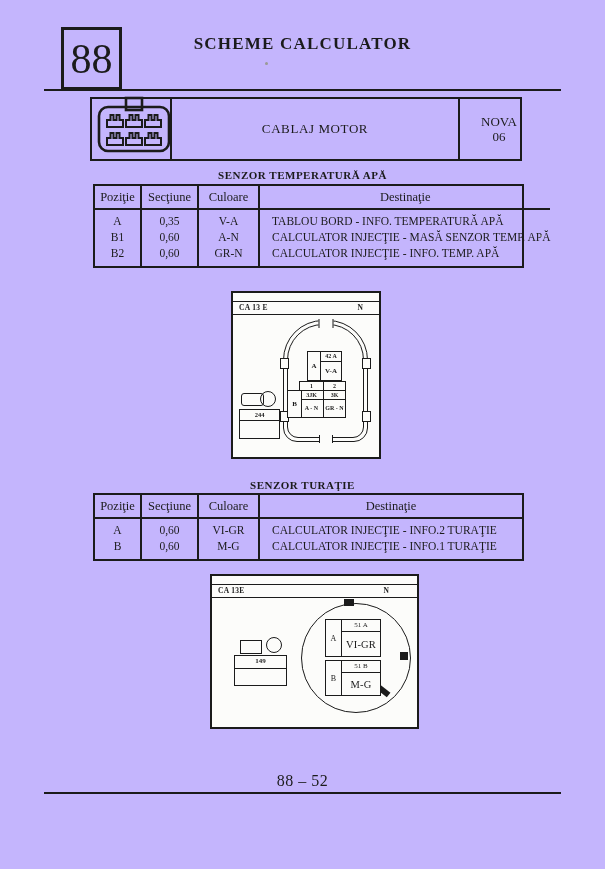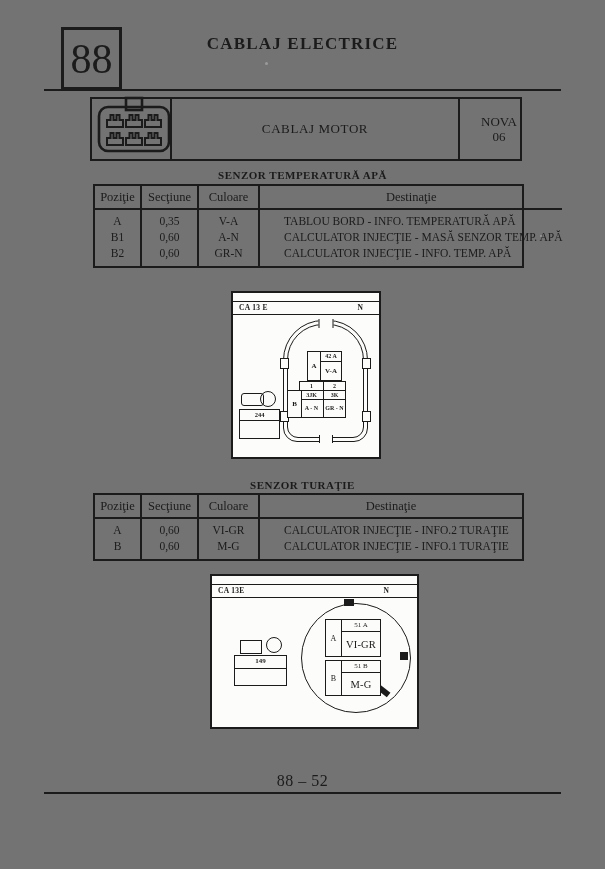--- a/index.html
+++ b/index.html
@@ -1,18 +1,18 @@
 <!DOCTYPE html>
 <html><head>
 <meta charset="utf-8">
 <style>
   html,body { margin:0; padding:0; background:#e8e8e6; }
   .page {
     position:relative; width:605px; height:869px; margin:0 auto;
-    background:#737373; color:#1b1b1b;
+    background:#c4b5fd; color:#1b1b1b;
     font-family:"Liberation Serif", "DejaVu Serif", serif;
     overflow:hidden;
   }
 
   
   .badge {
     position:absolute; left:61px; top:27px; width:55px; height:57px;
     border:3px solid #1b1b1b; display:flex; align-items:center; justify-content:center;
     font-size:42px;
   }
@@ -50,21 +50,21 @@
   }
   #table1 { top:184px; }
   #table2 { top:493px; }
   .wtable .th {
     height:22px; border-bottom:2px solid #1b1b1b;
     display:flex; align-items:center; justify-content:center; font-size:12.5px;
   }
   .wtable .cR { border-right:2px solid #1b1b1b; }
   .wtable .td { padding:3px 0 5px; }
   .wtable .ln { height:16px; line-height:16px; font-size:11.5px; text-align:center; white-space:nowrap; }
-  .wtable .dest .ln { text-align:left; padding-left:24px; }
+  .wtable .dest .ln { text-align:left; padding-left:12px; }
 
   
   .diag { position:absolute; border:2px solid #1b1b1b; background:#fcfcfa; }
   #diag1 { left:231px; top:291px; width:146px; height:164px; }
   #diag2 { left:210px; top:574px; width:205px; height:151px; }
   .band {
     position:absolute; left:0; right:0; top:8px; height:12px;
     border-top:1.5px solid #1b1b1b; border-bottom:1.5px solid #1b1b1b;
     font-size:7.5px; font-weight:bold;
   }
@@ -148,21 +148,21 @@
   .footer-text { position:absolute; left:44px; top:772px; width:517px; text-align:center; font-size:16px; letter-spacing:.5px; }
 
   .speck { position:absolute; background:#9a9a96; border-radius:50%; }
 </style>
 </head>
 <body>
 
 <div class="page">
 
   <div class="badge">88</div>
-  <div class="doc-title">CABLAJ ELECTRICE</div>
+  <div class="doc-title">SCHEME CALCULATOR</div>
   <div class="rule" id="rule-top"></div>
 
   <div class="conn-box">
     <div class="icon-cell">
       <svg width="78" height="63" viewBox="0 0 78 63">
         <g fill="none" stroke="#1b1b1b" stroke-width="2.6">
           <rect x="31" y="4" width="16" height="12"></rect>
           <rect x="4" y="13" width="70" height="44" rx="9"></rect>
         </g>
         <g fill="none" stroke="#1b1b1b" stroke-width="2">

